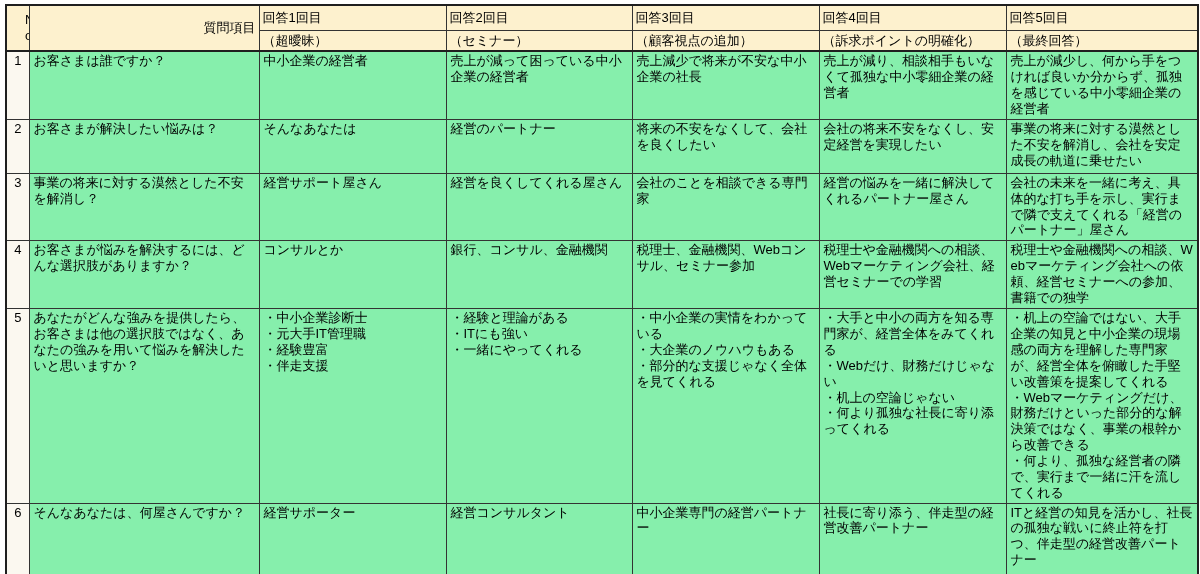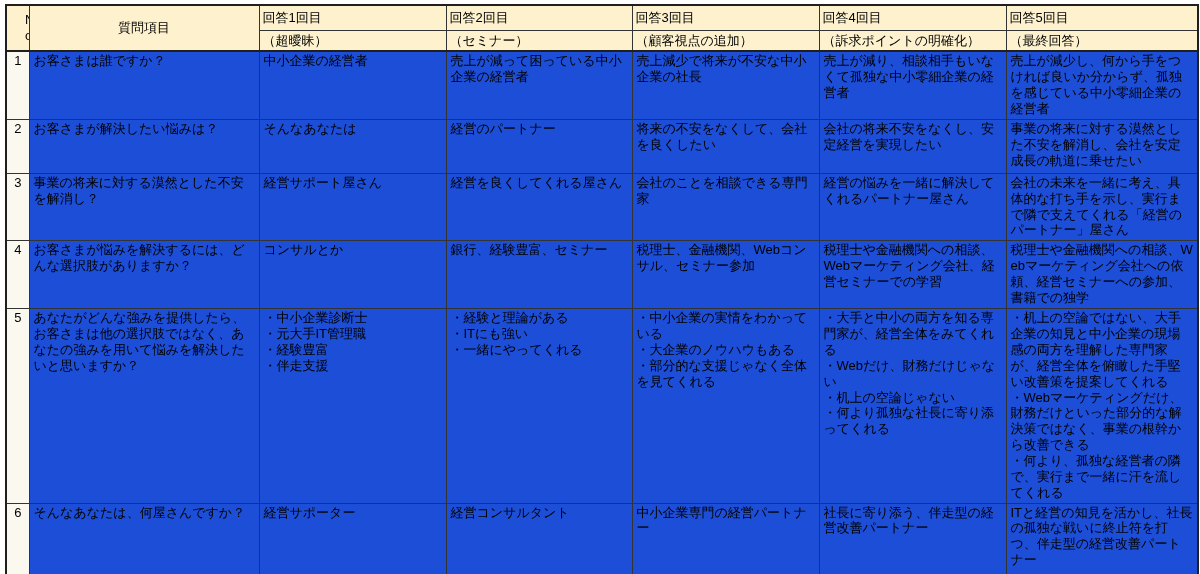--- a/index.html
+++ b/index.html
@@ -34,28 +34,28 @@
     background:var(--header-bg);
     font-weight:normal;
     text-align:left;
     vertical-align:middle;
     padding:2px 3px;
   }
   thead tr.title-row{height:25px;}
   thead tr.subtitle-row{height:20px;}
   thead{border-bottom:2px solid var(--outer);}
   th.corner{background:var(--header-bg);text-align:left;padding-left:18px;}
-  th.question-head{text-align:center;}
+  th.question-head{text-align:right;}
   td.no-cell{
     background:var(--no-col-bg);
     text-align:center;
     padding-left:1px;padding-right:1px;
   }
   td.question-cell,td.answer-cell{
-    background:#1d4ed8;
+    background:#86efac;
     white-space:pre-wrap;
     text-align:left;
   }
   tbody tr:nth-child(1){height:60px;}
   tbody tr:nth-child(2){height:54px;}
   tbody tr:nth-child(3){height:60px;}
   tbody tr:nth-child(4){height:68px;}
   tbody tr:nth-child(5){height:193px;}
   tbody tr:nth-child(6){height:76px;}
 </style>
@@ -116,21 +116,21 @@
           <td class="answer-cell">経営サポート屋さん</td>
           <td class="answer-cell">経営を良くしてくれる屋さん</td>
           <td class="answer-cell">会社のことを相談できる専門家</td>
           <td class="answer-cell">経営の悩みを一緒に解決してくれるパートナー屋さん</td>
           <td class="answer-cell">会社の未来を一緒に考え、具体的な打ち手を示し、実行まで隣で支えてくれる「経営のパートナー」屋さん</td>
         </tr>
         <tr>
           <td class="no-cell">4</td>
           <td class="question-cell">お客さまが悩みを解決するには、どんな選択肢がありますか？</td>
           <td class="answer-cell">コンサルとか</td>
-          <td class="answer-cell">銀行、経験豊富、セミナー</td>
+          <td class="answer-cell">銀行、コンサル、金融機関</td>
           <td class="answer-cell">税理士、金融機関、Webコンサル、セミナー参加</td>
           <td class="answer-cell">税理士や金融機関への相談、Webマーケティング会社、経営セミナーでの学習</td>
           <td class="answer-cell">税理士や金融機関への相談、Webマーケティング会社への依頼、経営セミナーへの参加、書籍での独学</td>
         </tr>
         <tr>
           <td class="no-cell">5</td>
           <td class="question-cell">あなたがどんな強みを提供したら、お客さまは他の選択肢ではなく、あなたの強みを用いて悩みを解決したいと思いますか？</td>
           <td class="answer-cell">・中小企業診断士
 ・元大手IT管理職
 ・経験豊富

